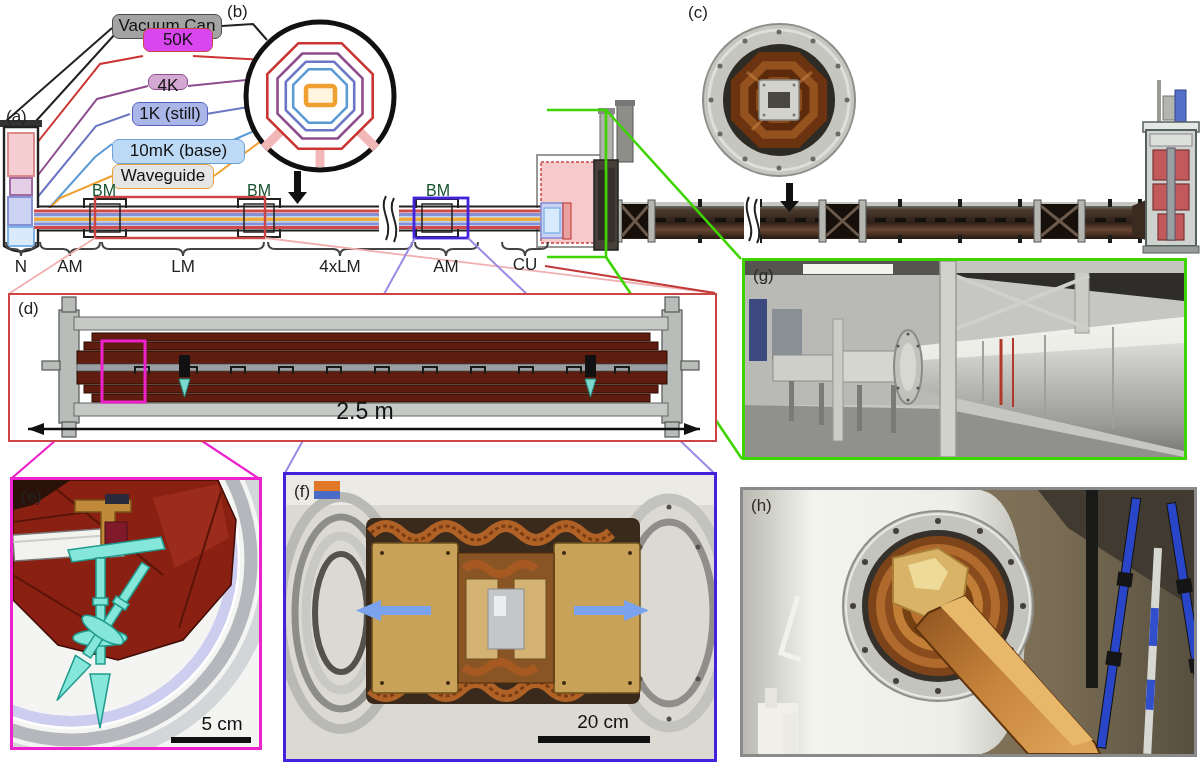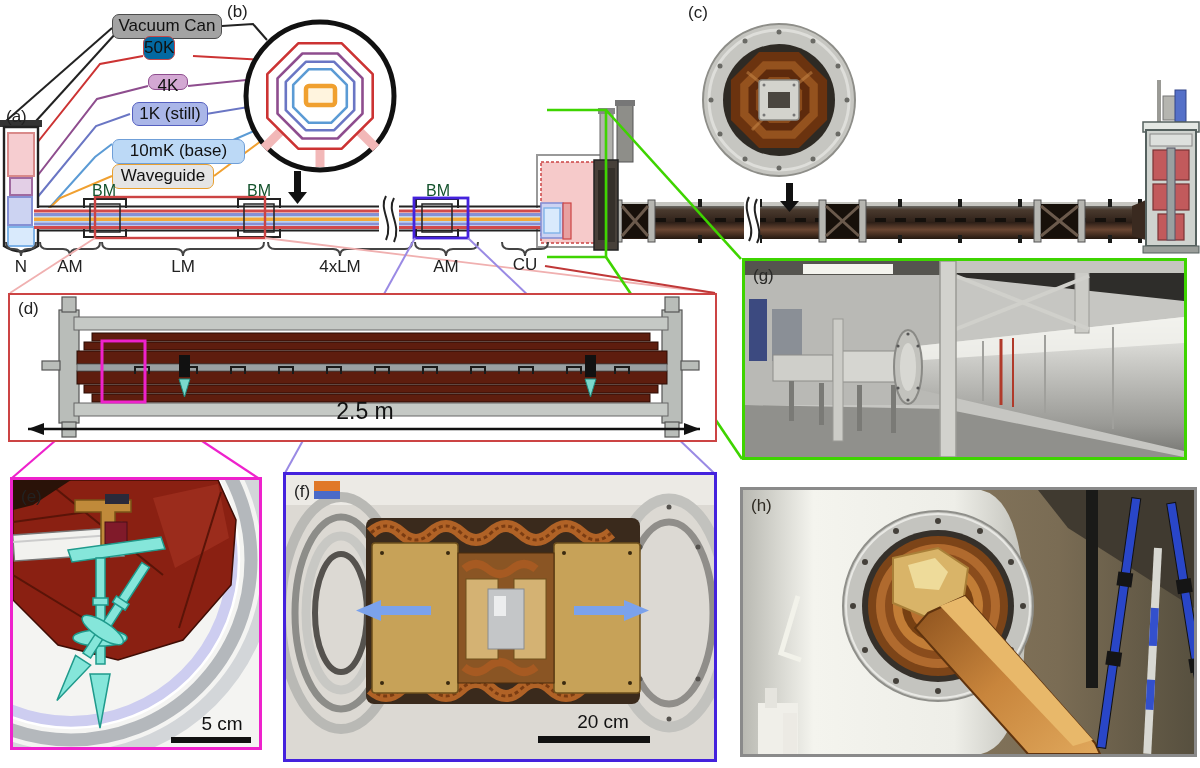--- a/index.html
+++ b/index.html
@@ -553,21 +553,21 @@
   <div class="plabel" style="left:6px;top:107px;">(a)</div>
   <div class="plabel" style="left:227px;top:2px;">(b)</div>
   <div class="plabel" style="left:688px;top:3px;">(c)</div>
   <div class="plabel" style="left:18px;top:299px;">(d)</div>
   <div class="plabel" style="left:21px;top:487px;">(e)</div>
   <div class="plabel" style="left:294px;top:482px;">(f)</div>
   <div class="plabel" style="left:753px;top:266px;color:#2a2a28;">(g)</div>
   <div class="plabel" style="left:751px;top:496px;color:#2e2a22;">(h)</div>
 
   <div class="chip" style="left:112px;top:14px;width:110px;height:25px;background:#a3a3a3;border-color:#4d4d4d;">Vacuum Can</div>
-  <div class="chip" style="left:143px;top:36px;width:32px;height:24px;background:#0369a1;border-color:#c84848;">50K</div>
+  <div class="chip" style="left:143px;top:28px;width:70px;height:24px;background:#d946ef;border-color:#c84848;">50K</div>
   <div class="chip" style="left:148px;top:74px;width:40px;height:16px;background:#d3a8d3;border-color:#8e4d8e;">4K</div>
   <div class="chip" style="left:132px;top:102px;width:76px;height:24px;background:#aab6e8;border-color:#5560c0;">1K (still)</div>
   <div class="chip" style="left:112px;top:132px;width:133px;height:25px;background:#bcd9f6;border-color:#6f9fd8;margin-top:7px;">10mK (base)</div>
   <div class="chip" style="left:112px;top:164px;width:102px;height:25px;background:#e5e5e5;border-color:#e8a030;">Waveguide</div>
 
   <div class="bmlabel" style="left:84px;top:182px;">BM</div>
   <div class="bmlabel" style="left:239px;top:182px;">BM</div>
   <div class="bmlabel" style="left:418px;top:182px;">BM</div>
 
   <div class="seclabel" style="left:-9px;top:257px;">N</div>

